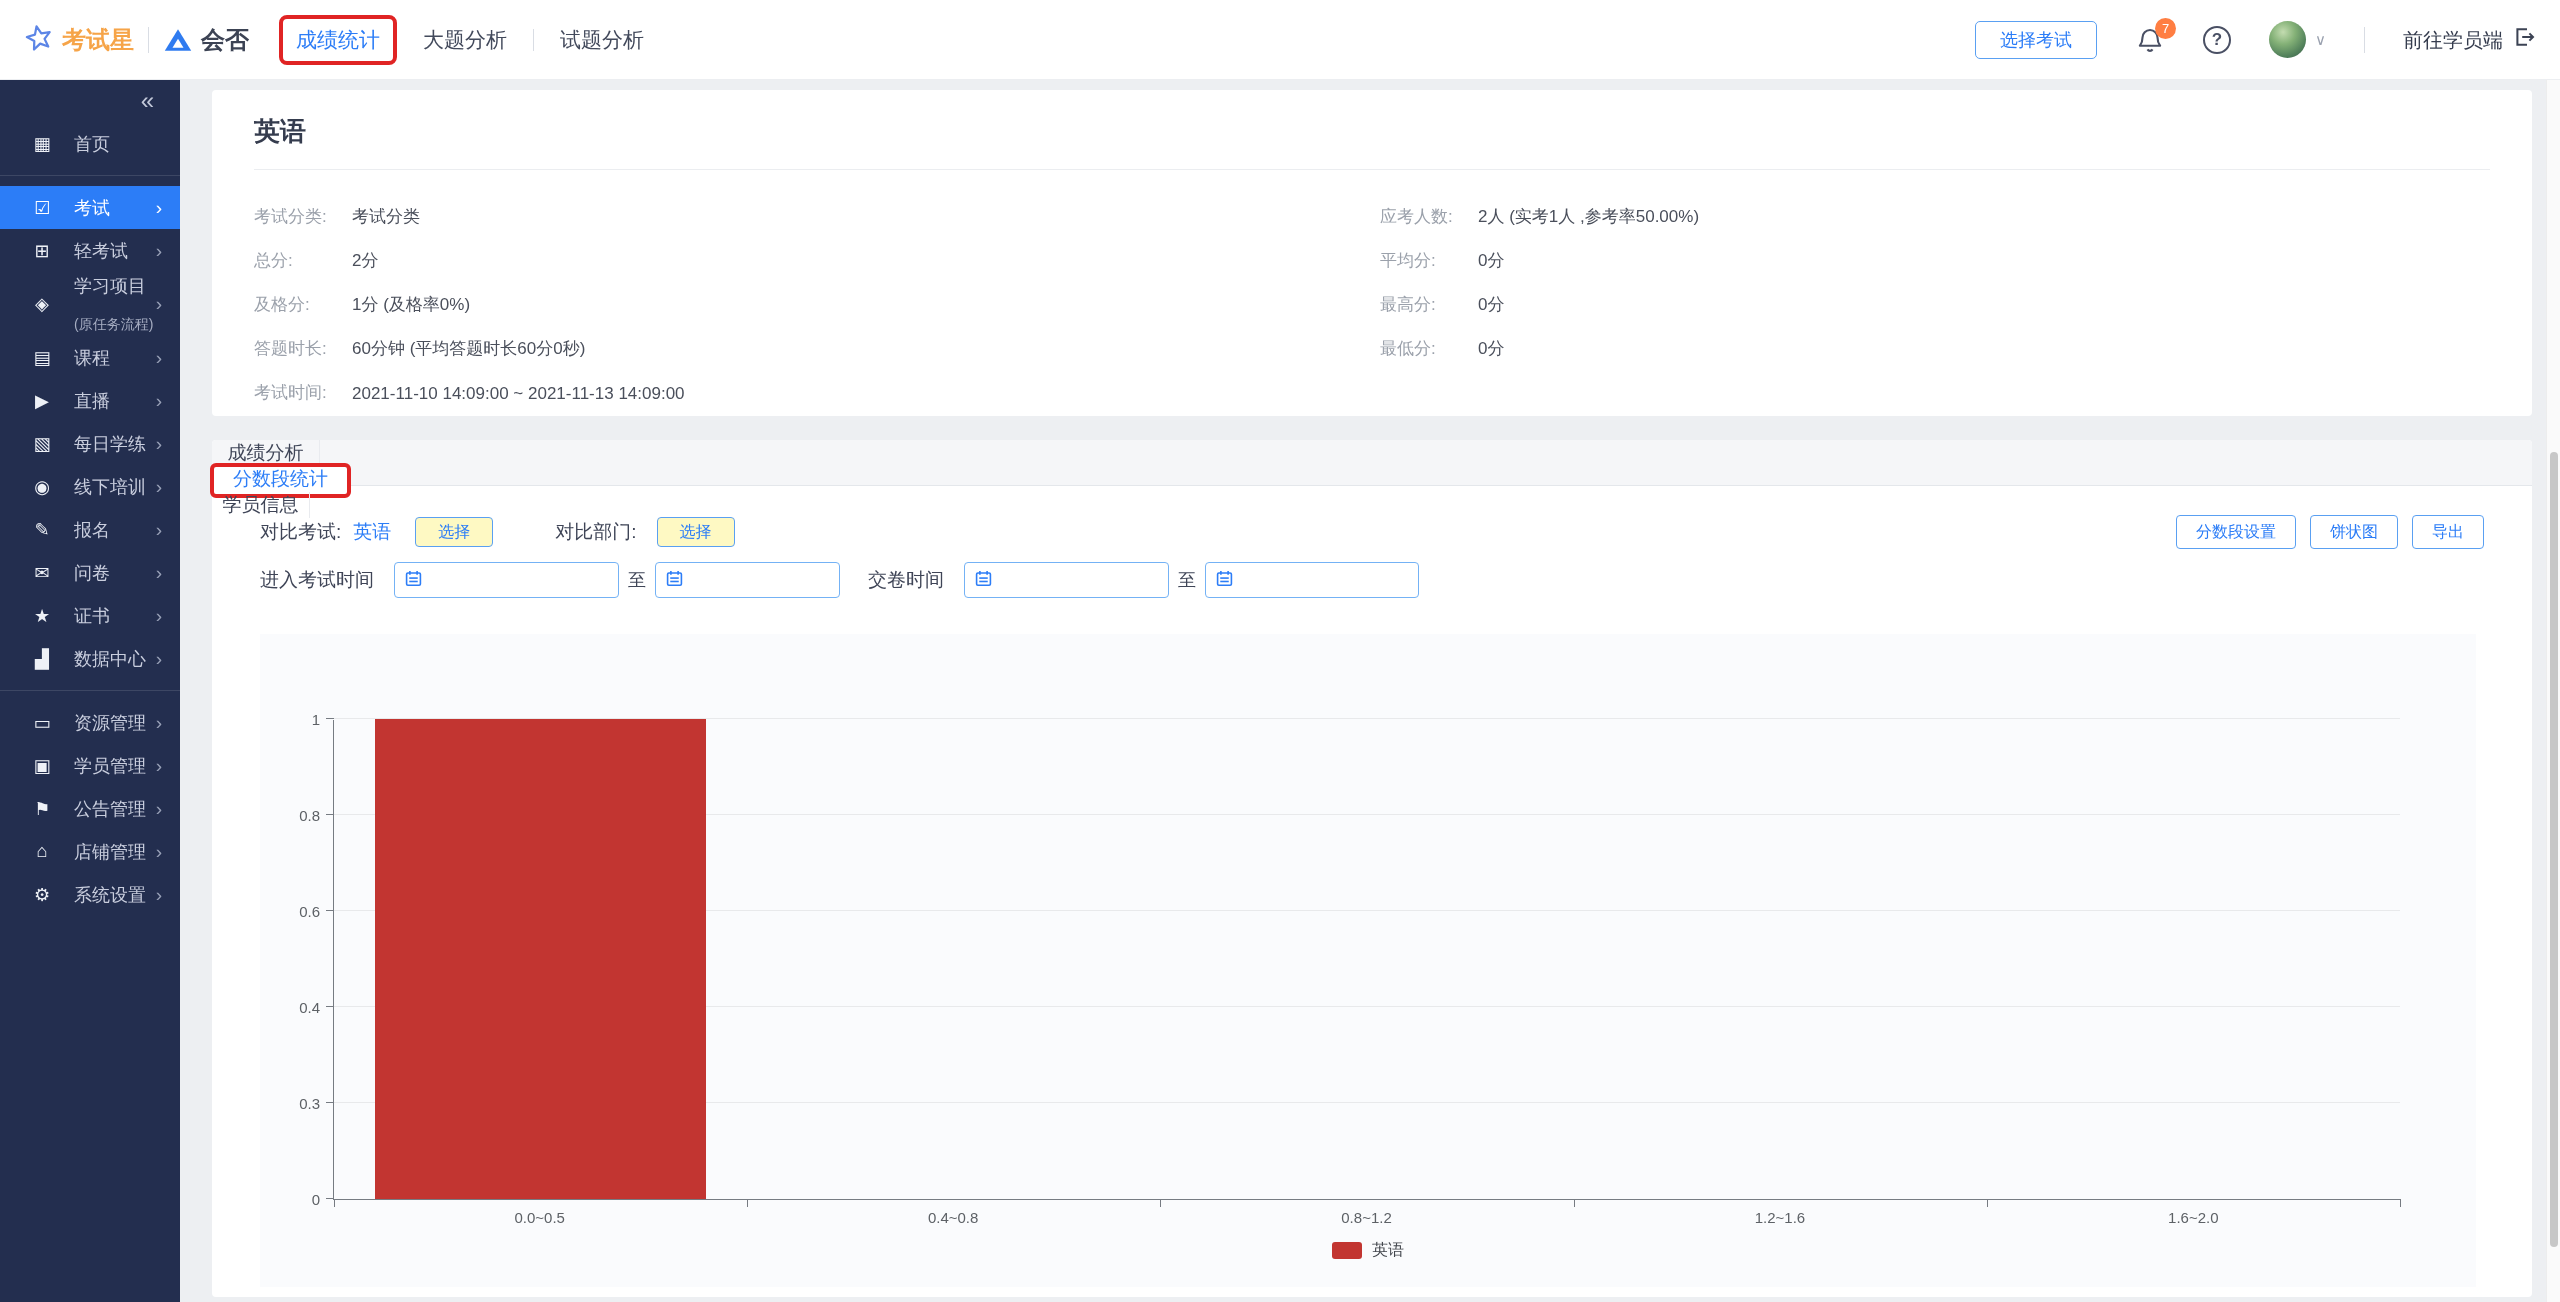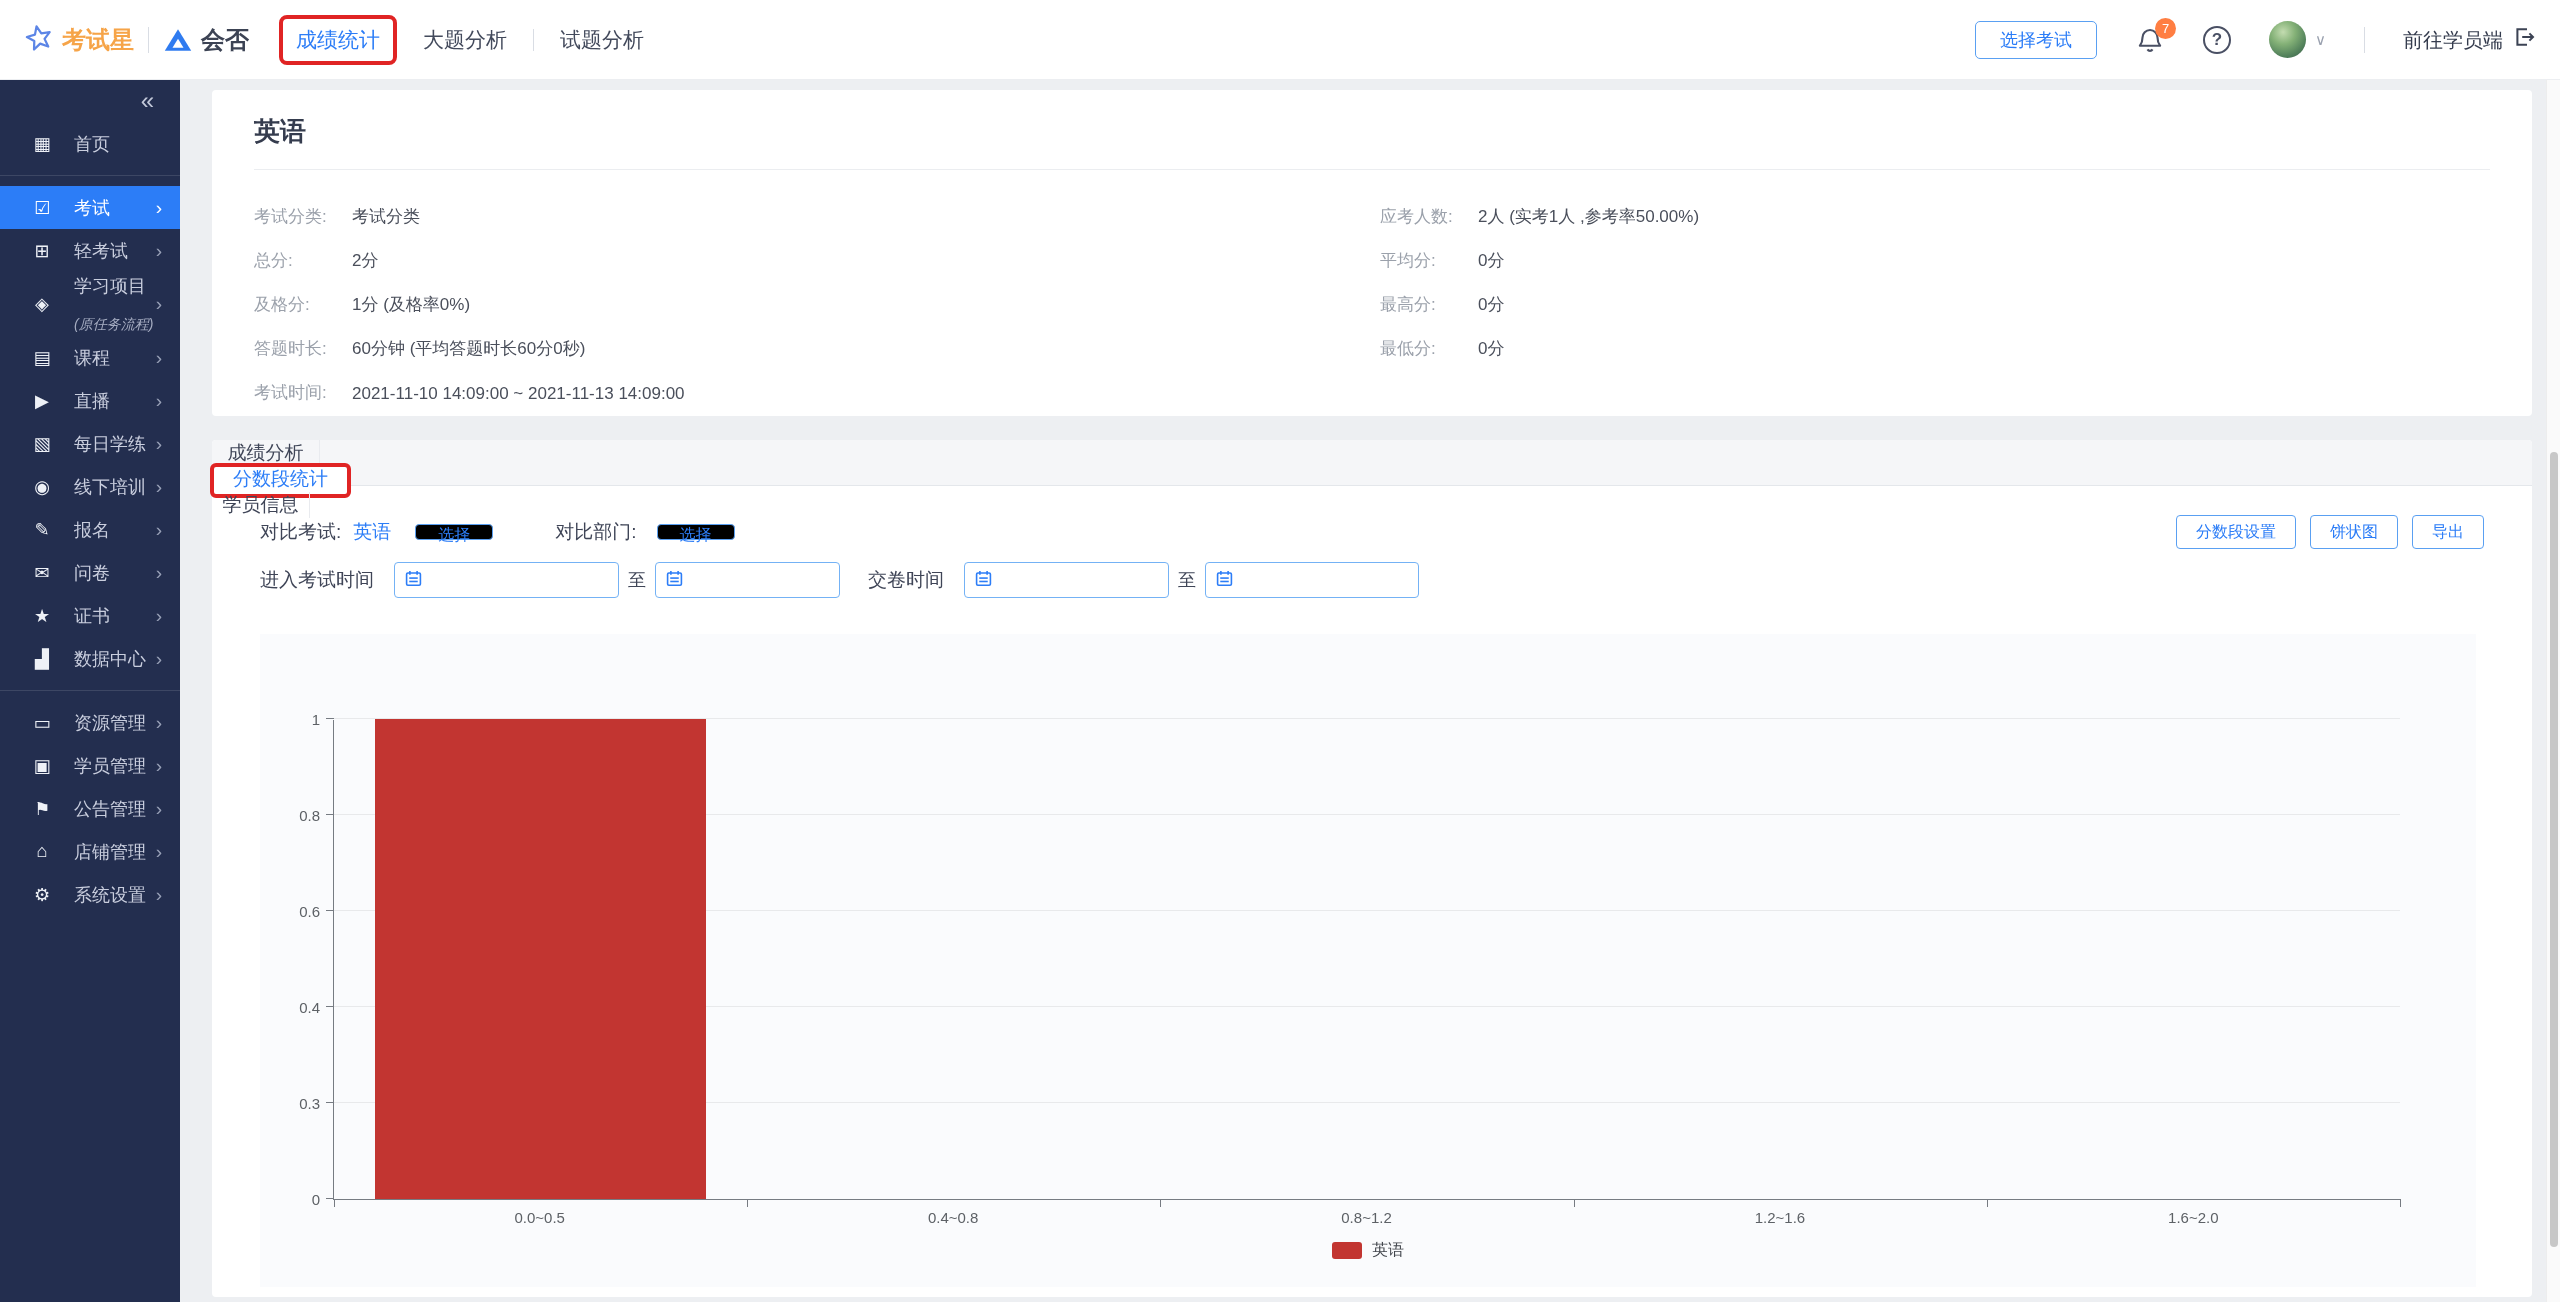--- a/index.html
+++ b/index.html
@@ -33,21 +33,21 @@
   .vert-sep { width:1px; height:26px; background:#d9dde4; }
   .portal { display:flex; align-items:flex-end; gap:9px; font-size:20px; color:#353c4e; cursor:pointer; }
 
   
   .sidebar { position:absolute; top:80px; left:0; width:180px; height:1222px; background:#232e4f; color:#c9cede; }
   .collapse-row { height:42px; display:flex; justify-content:flex-end; align-items:center; padding-right:26px; }
   .collapse-glyph { font-size:24px; color:#c2c8d9; cursor:pointer; }
   .side-item { height:43px; display:flex; align-items:center; padding:0 18px 0 30px; font-size:18px; cursor:pointer; }
   .side-item .ico { width:24px; font-size:18px; color:#eef1f7; margin-right:20px; text-align:center; flex:none; }
   .lblwrap { flex:1; display:flex; flex-direction:column; justify-content:center; }
-  .side-item .sub { font-size:14px; color:#a6adc2; margin-top:18px;font-style:italic; }
+  .side-item .sub { font-size:14px; color:#a6adc2; margin-top:18px; }
   .side-item .chev { font-size:19px; color:#98a0b7; }
   .side-item.active { background:#2c7df7; color:#fff; }
   .side-item.active .chev, .side-item.active .ico { color:#fff; }
   .side-item.two-line { height:64px; }
   .side-divider { height:1px; background:rgba(255,255,255,.12); margin:10px 0; }
 
   
   .main { position:absolute; left:180px; top:80px; width:2366px; height:1222px; }
   .card { position:absolute; left:32px; width:2320px; background:#fff; border-radius:4px; }
   .card-exam { top:10px; height:326px; padding:0 42px; }
@@ -64,22 +64,22 @@
   .stab { width:108px; display:flex; align-items:center; justify-content:center; font-size:19px;
           color:#3f4557; position:relative; border-right:1px solid #e9ebef; cursor:pointer; }
   .stab:last-child { width:98px; }
   .stab.active { background:#fff; color:#2c7df7; width:138px; }
   .annot { position:absolute; inset:-3px -2px -6px -2px; border:4px solid #e02424; border-radius:6px; pointer-events:none; }
 
   .filters { padding:28px 48px 0 48px; }
   .frow { display:flex; align-items:center; height:36px; position:relative; }
   .flabel { font-size:19px; color:#3f4557; }
   .fvalue-blue { font-size:19px; color:#2c7df7; margin:0 24px 0 12px; }
-  .btn-sm { width:78px; height:16px; border:1px solid #5aa0f2; border-radius:4px; color:#2c7df7;
-            font-size:16px; background:#000000; cursor:pointer; font-family:inherit; }
+  .btn-sm { width:78px; height:30px; border:1px solid #5aa0f2; border-radius:4px; color:#2c7df7;
+            font-size:16px; background:#fef9c3; cursor:pointer; font-family:inherit; }
   .gap-dept { margin-left:62px; }
   .gap-dept-btn { margin-left:20px; }
   .actions { position:absolute; right:0; top:1px; display:flex; gap:14px; }
   .btn-md { height:34px; padding:0 19px; border:1px solid #5aa0f2; border-radius:4px; color:#2c7df7;
             font-size:16px; background:#fff; cursor:pointer; font-family:inherit; }
   .frow2 { margin-top:12px; }
   .dinput { height:36px; border:1px solid #74b2f5; border-radius:4px; display:flex; align-items:center;
             padding-left:10px; background:#fff; cursor:text; }
   .din-ml { margin-left:20px; }
   .to-sep { margin:0 9px; font-size:18px; color:#3f4557; }

